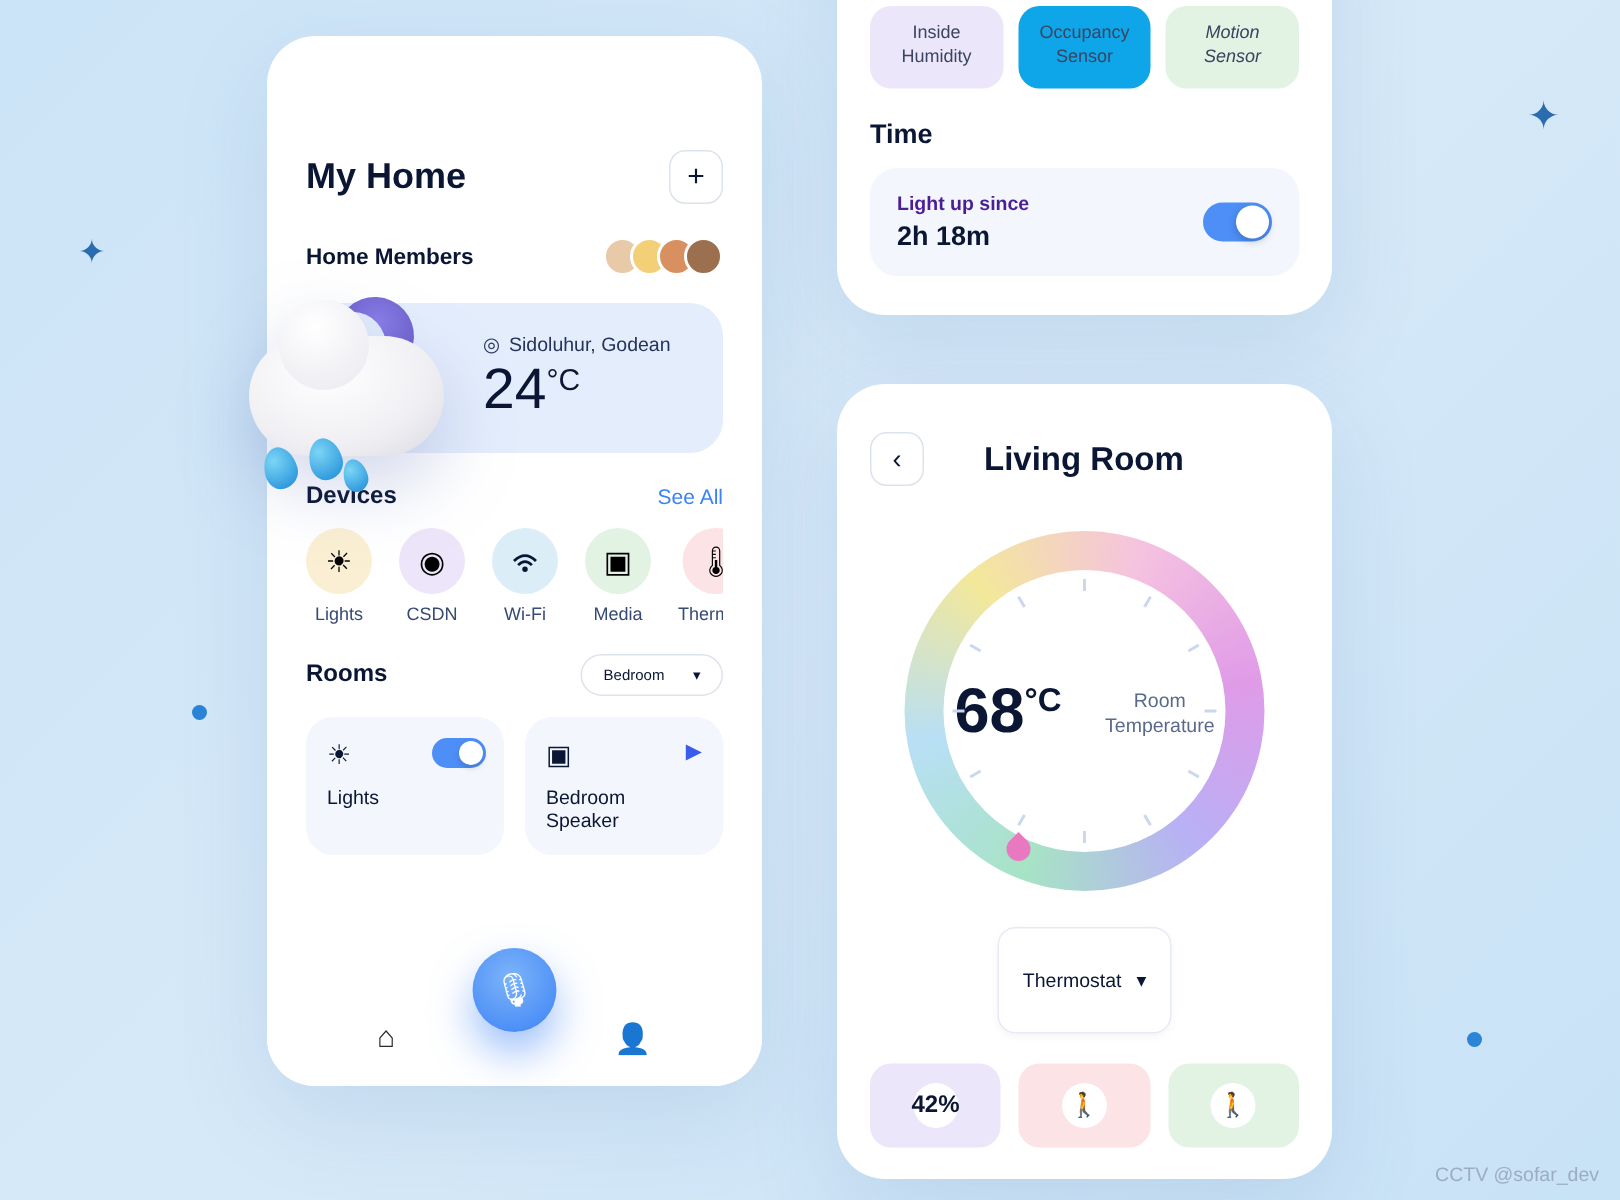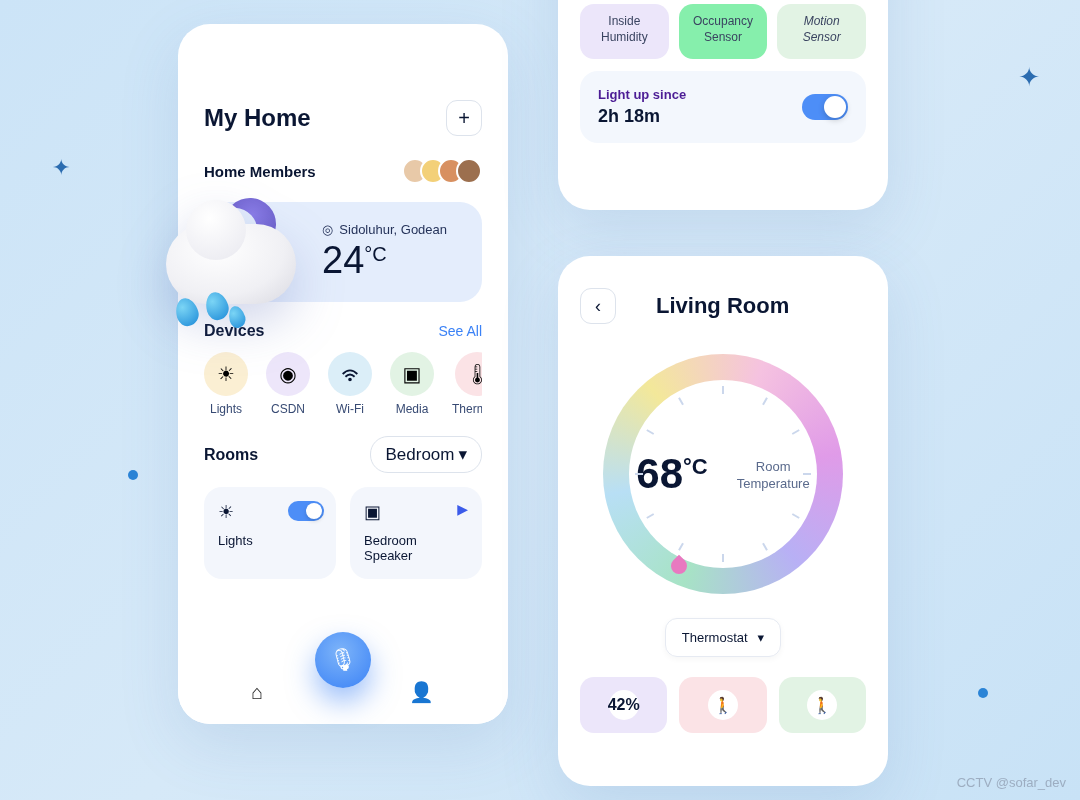--- a/index.html
+++ b/index.html
@@ -43,60 +43,60 @@
 .section-row { display:flex; justify-content:space-between; align-items:center; margin-top:20px; }
 .section-title { font-size:16px; font-weight:700; color:#0a1633; }
 .see-all { color:#3b82f6; font-size:14px; font-weight:500; cursor:pointer; }
 
 .dev-row { display:flex; gap:18px; margin-top:12px; overflow:hidden; }
 .dev-item { display:flex; flex-direction:column; align-items:center; gap:6px; flex-shrink:0; }
 .dev-chip { width:44px; height:44px; border-radius:50%; display:flex; align-items:center; justify-content:center; font-size:20px; }
 .dev-label { font-size:12px; color:#374a73; }
 .c1{background:#fbefd3;} .c2{background:#ede6fa;} .c3{background:#dbeef8;} .c4{background:#e2f3e4;} .c5{background:#fbe3e6;}
 
-.room-select { border:1.5px solid #dde3ec; border-radius:18px; padding:7px 14px; font-size:17px; color:#0a1633; display:flex; align-items:center; gap:4px; cursor:pointer; }
+.room-select { border:1.5px solid #dde3ec; border-radius:18px; padding:7px 14px; font-size:10px; color:#0a1633; display:flex; align-items:center; gap:19px; cursor:pointer; }
 
 .room-cards { display:flex; gap:14px; margin-top:14px; }
 .room-card { flex:1; background:#f3f6fc; border-radius:18px; padding:14px; position:relative; min-height:92px; }
 .rc-icon { font-size:18px; color:#0a1633; }
 .rc-name { font-size:13px; color:#0a1633; margin-top:10px; font-weight:500; }
 .toggle { position:absolute; top:14px; right:12px; width:36px; height:20px; border-radius:10px; display:flex; align-items:center; }
 .toggle.on { background:#4d8ef7; justify-content:flex-end; }
 .toggle .knob { width:16px; height:16px; border-radius:50%; background:#fff; margin:2px; box-shadow:0 2px 4px rgba(0,0,0,0.15); }
 .play-ico { position:absolute; top:14px; right:14px; color:#3b5bea; font-size:14px; }
 
 .tabbar { position:absolute; bottom:0; left:0; right:0; height:64px; background:#fff; border-radius:0 0 32px 32px; display:flex; align-items:center; justify-content:space-around; }
 .tab-icon { font-size:20px; color:#2a2a2a; }
 .tab-icon.inactive { color:#b7bdc9; }
 .mic-btn { position:absolute; left:50%; top:-28px; transform:translateX(-50%); width:56px; height:56px; border-radius:50%; background:radial-gradient(circle at 45% 35%, #7db4f9, #3b82f6); color:#fff; display:flex; align-items:center; justify-content:center; font-size:22px; box-shadow:0 14px 28px rgba(59,130,246,0.5); cursor:pointer; }
 
 .sensor-row { display:flex; gap:10px; }
 .sensor { flex:1; padding:10px 4px 14px; border-radius:14px; text-align:center; font-size:12px; color:#3a4460; line-height:1.3; }
-.sn1{background:#ece6fa;} .sn2{background:#86efac;} .sn3{background:#e2f3e4;font-style:italic;}
+.sn1{background:#ece6fa;} .sn2{background:#0ea5e9;} .sn3{background:#e2f3e4;font-style:italic;}
 .time-title { font-size:18px; font-weight:700; color:#0a1633; margin-top:20px; }
 .time-card { background:#f3f7fd; border-radius:18px; padding:16px 18px; margin-top:12px; display:flex; justify-content:space-between; align-items:center; }
 .tc-label { font-size:13px; color:#4c1d95;font-weight:bold; }
 .tc-value { font-size:18px; font-weight:600; color:#0a1633; margin-top:4px; }
 .toggle2 { width:46px; height:26px; border-radius:13px; background:#4d8ef7; display:flex; align-items:center; justify-content:flex-end; }
 .toggle2 .knob { width:22px; height:22px; border-radius:50%; background:#fff; margin:2px; box-shadow:0 2px 6px rgba(0,0,0,0.2); }
 
 .rb-head { display:flex; align-items:center; gap:40px; margin-top:10px; }
 .back-btn { width:36px; height:36px; border-radius:11px; border:1.5px solid #dde3ec; display:flex; align-items:center; justify-content:center; font-size:18px; color:#0a1633; cursor:pointer; }
 .rb-title { font-size:22px; font-weight:700; color:#0a1633; }
 
 .dial-wrap { display:flex; justify-content:center; margin-top:30px; }
 .dial { width:240px; height:240px; border-radius:50%; background:conic-gradient(from 200deg, #a7e3c5, #b8dff5, #f3e89a, #f5c2e0, #e09be8, #b8b0f5, #a7e3c5); padding:26px; position:relative; filter:blur(0.3px); }
 .dial-inner { width:100%; height:100%; border-radius:50%; background:#fff; display:flex; flex-direction:row; align-items:center; justify-content:center; position:relative; }
 .dial-temp { font-size:42px; font-weight:700; color:#0a1633; }
 .dial-temp .dg { font-size:22px; vertical-align:top; position:relative; top:4px; }
 .dial-sub { font-size:13px; color:#5a6a8c; text-align:center; margin-top:4px; line-height:1.3;margin-left:29px; }
 .marker { position:absolute; bottom:20px; left:68px; width:16px; height:16px; border-radius:50% 0 50% 50%; background:#e879c0; transform:rotate(-45deg); }
 .tick { position:absolute; width:2px; height:8px; background:#cbd7ec; left:50%; top:6px; transform-origin:center 88px; }
 
-.thermo-sel { margin:24px auto 0; width:fit-content; border:1.5px solid #e6eaf2; border-radius:12px; padding:11px 16px; font-size:13px; color:#0a1633; display:flex; align-items:center; gap:10px; cursor:pointer; box-shadow:0 2px 6px rgba(0,0,0,0.04); }
+.thermo-sel { margin:24px auto 0; width:fit-content; border:1.5px solid #e6eaf2; border-radius:12px; padding:27px 16px; font-size:13px; color:#0a1633; display:flex; align-items:center; gap:10px; cursor:pointer; box-shadow:0 2px 6px rgba(0,0,0,0.04); }
 
 .stat-row { display:flex; gap:12px; margin-top:20px; }
 .stat { flex:1; height:56px; border-radius:14px; display:flex; align-items:center; justify-content:center; font-size:14px; font-weight:600; color:#0a1633; }
 .st1{background:#ece6fa;} .st2{background:#fbe3e6;} .st3{background:#e2f3e4;}
 .stat-ico { width:30px; height:30px; border-radius:50%; background:#fff; display:flex; align-items:center; justify-content:center; font-size:16px; }
 .st2 .stat-ico{ color:#f08c3a; } .st3 .stat-ico{ color:#7a8494; }
 
 .watermark { position:absolute; right:14px; bottom:10px; color:rgba(120,130,150,0.55); font-size:13px; }
 </style>
 </head>
@@ -202,20 +202,21 @@
   </div>
 </div>
 
 <div class="right-top">
   <div style="height:76px;"></div>
   <div class="sensor-row">
     <div class="sensor sn1"><span>Inside</span><br><span>Humidity</span></div>
     <div class="sensor sn2"><span>Occupancy</span><br><span>Sensor</span></div>
     <div class="sensor sn3"><span>Motion</span><br><span>Sensor</span></div>
   </div>
+  <div class="time-title">Time</div>
   <div class="time-card">
     <div>
       <div class="tc-label">Light up since</div>
       <div class="tc-value">2h 18m</div>
     </div>
     <div class="toggle2">
         <div class="knob"></div>
       </div>
   </div>
 </div>

